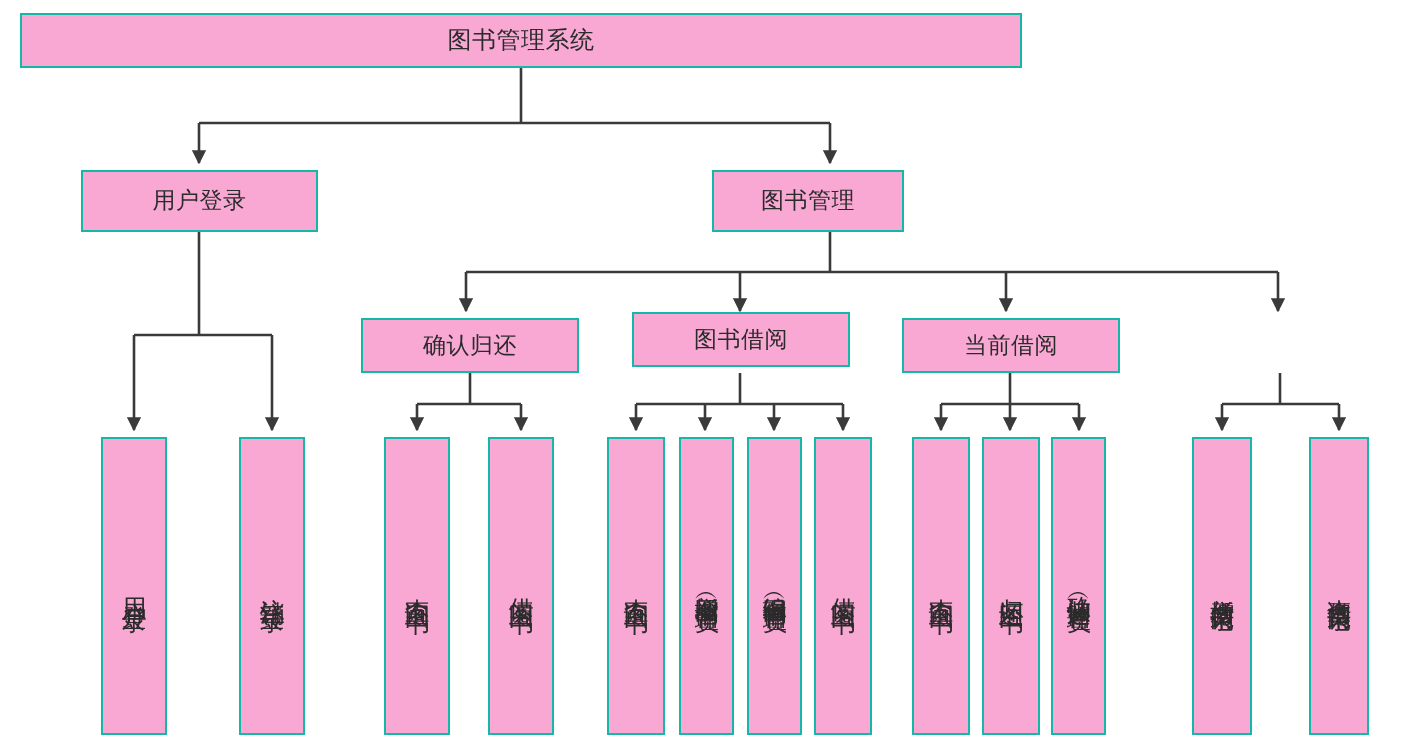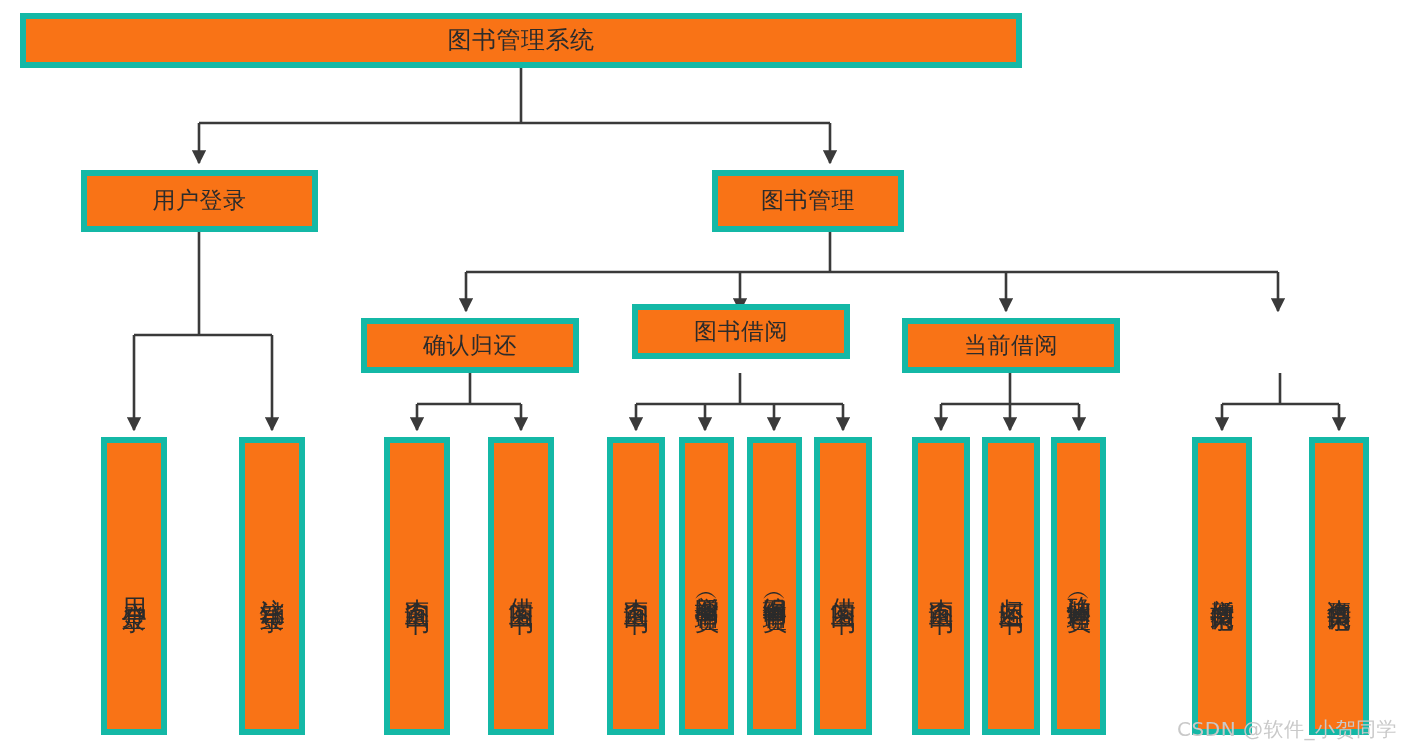--- a/index.html
+++ b/index.html
@@ -24,22 +24,22 @@
     position: absolute;
     left: 0;
     top: 0;
     width: 1405px;
     height: 747px;
     pointer-events: none;
   }
   .node {
     position: absolute;
     box-sizing: border-box;
-    background: #f97316;
-    border: 6px solid #14b8a6;
+    background: #f9a8d4;
+    border: 2px solid #14b8a6;
     display: flex;
     align-items: center;
     justify-content: center;
     overflow: hidden;
   }
   .node-label {
     color: #2b2b2b;
     letter-spacing: 0.5px;
     white-space: nowrap;
   }
@@ -142,21 +142,21 @@
   <div class="node horiz" style="left:81px; top:170px; width:237px; height:62px;">
     <span class="node-label">用户登录</span>
   </div>
   <div class="node horiz" style="left:712px; top:170px; width:192px; height:62px;">
     <span class="node-label">图书管理</span>
   </div>
 
   <div class="node horiz" style="left:361px; top:318px; width:218px; height:55px;">
     <span class="node-label">确认归还</span>
   </div>
-  <div class="node horiz" style="left:632px; top:304px; width:218px; height:55px;">
+  <div class="node horiz" style="left:632px; top:312px; width:218px; height:55px;">
     <span class="node-label">图书借阅</span>
   </div>
   <div class="node horiz" style="left:902px; top:318px; width:218px; height:55px;">
     <span class="node-label">当前借阅</span>
   </div>
 
   <div class="node leaf" style="left:101px; top:437px; width:66px; height:298px;">
     <span class="node-label">用户登录</span>
   </div>
   <div class="node leaf" style="left:239px; top:437px; width:66px; height:298px;">
@@ -193,15 +193,14 @@
     <span class="node-label">确认归还（管理员）</span>
   </div>
 
   <div class="node leaf long" style="left:1192px; top:437px; width:60px; height:298px;">
     <span class="node-label">新增借阅记录</span>
   </div>
   <div class="node leaf long" style="left:1309px; top:437px; width:60px; height:298px;">
     <span class="node-label">查询借阅记录</span>
   </div>
 
-  <div class="watermark">CSDN @软件_小贺同学</div>
 
 </div>
 
 </body></html>

